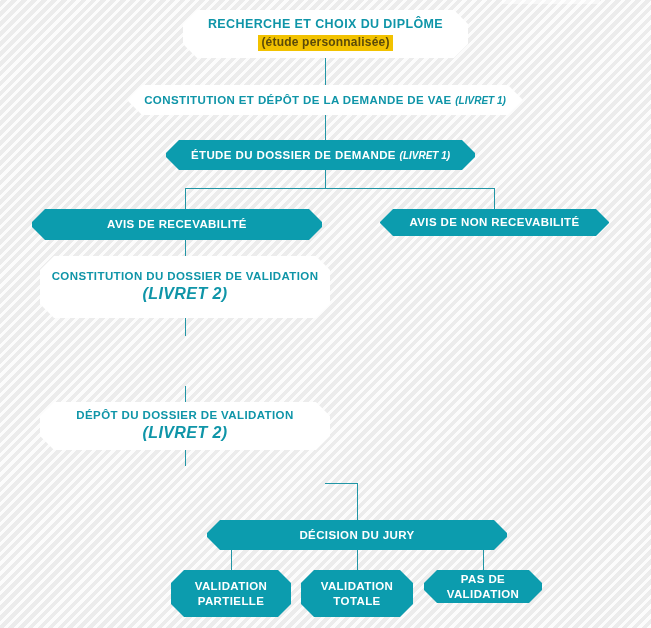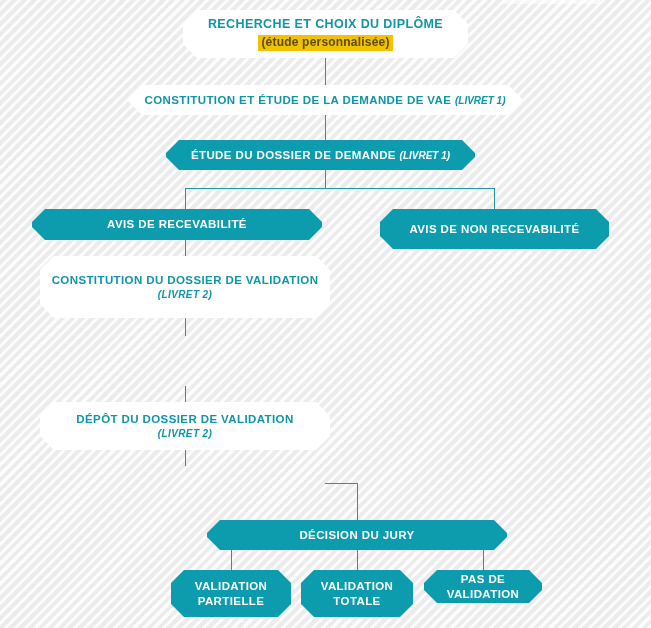--- a/index.html
+++ b/index.html
@@ -91,21 +91,21 @@
     font-size: 12.5px;
     line-height: 1.25;
     white-space: nowrap;
   }
   .title.small { font-size: 11.5px; }
   .title.wrap  { white-space: normal; }
 
   .sub {
     font-style: italic;
     font-weight: bold;
-    font-size: 10px;
+    font-size: 16px;
     line-height: 1.3;
     margin-top: 1px;
   }
 
   .inline-sub {
     font-style: italic;
     font-weight: bold;
     font-size: 10px;
     letter-spacing: 0;
   }
@@ -162,37 +162,37 @@
 
   <div class="line v" style="left:483px; top:550px; height:20px;"></div>
 
   <div class="node white" style="left:183px; top:10px; width:285px; height:48px;">
     <div class="title">RECHERCHE ET CHOIX DU DIPLÔME</div>
     <div class="hl">(étude personnalisée)</div>
   </div>
 
   <div class="node white" style="left:128px; top:85px; width:394px; height:30px;">
     <div class="title small">
-      <span>CONSTITUTION ET ÉTUDE DE LA DEMANDE DE VAE</span>
+      <span>CONSTITUTION ET DÉPÔT DE LA DEMANDE DE VAE</span>
       <span class="inline-sub">(LIVRET 1)</span>
     </div>
   </div>
 
   <div class="node teal" style="left:166px; top:140px; width:309px; height:30px;">
     <div class="title small">
       <span>ÉTUDE DU DOSSIER DE DEMANDE</span>
       <span class="inline-sub">(LIVRET 1)</span>
     </div>
   </div>
 
   <div class="node teal" style="left:32px; top:209px; width:290px; height:31px;">
     <div class="title small">AVIS DE RECEVABILITÉ</div>
   </div>
 
-  <div class="node teal" style="left:380px; top:209px; width:229px; height:40px;">
+  <div class="node teal" style="left:380px; top:209px; width:229px; height:27px;">
     <div class="title small">
       <span>AVIS DE </span><span class="strong">NON</span><span> RECEVABILITÉ</span>
     </div>
   </div>
 
   <div class="node white" style="left:40px; top:256px; width:290px; height:62px;">
     <div class="title small">CONSTITUTION DU DOSSIER DE VALIDATION</div>
     <div class="sub">(LIVRET 2)</div>
   </div>
 

